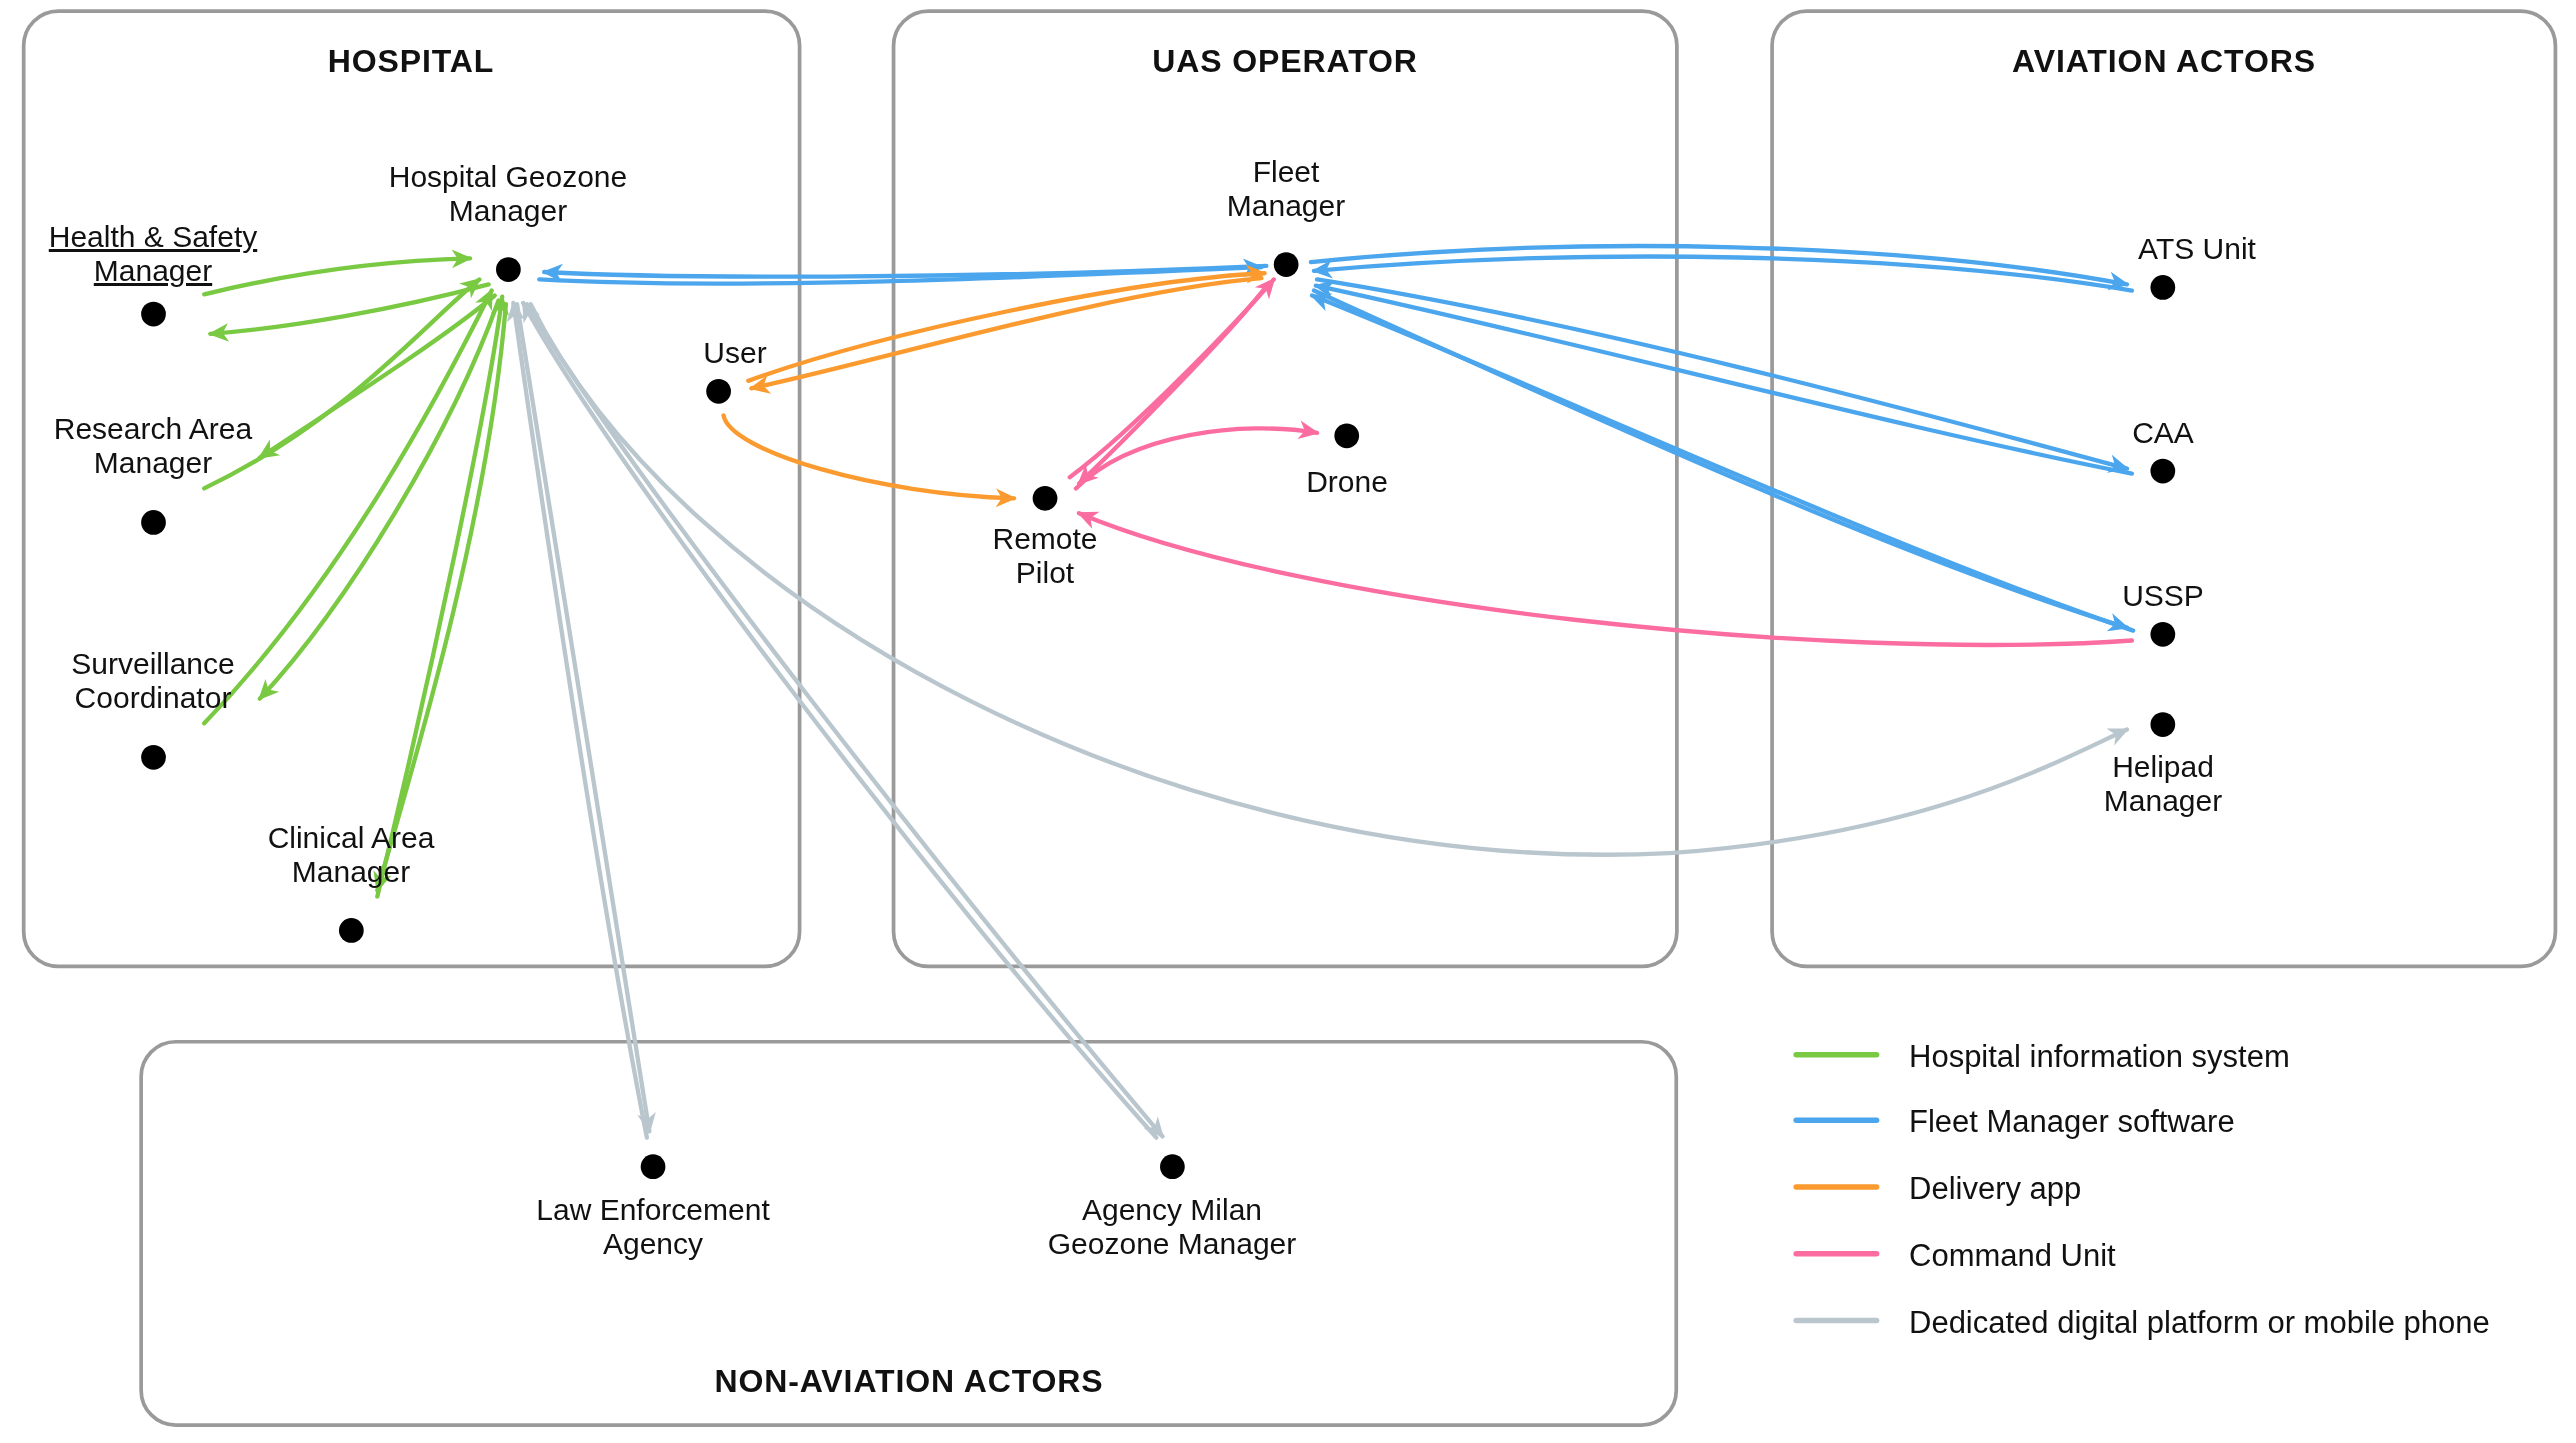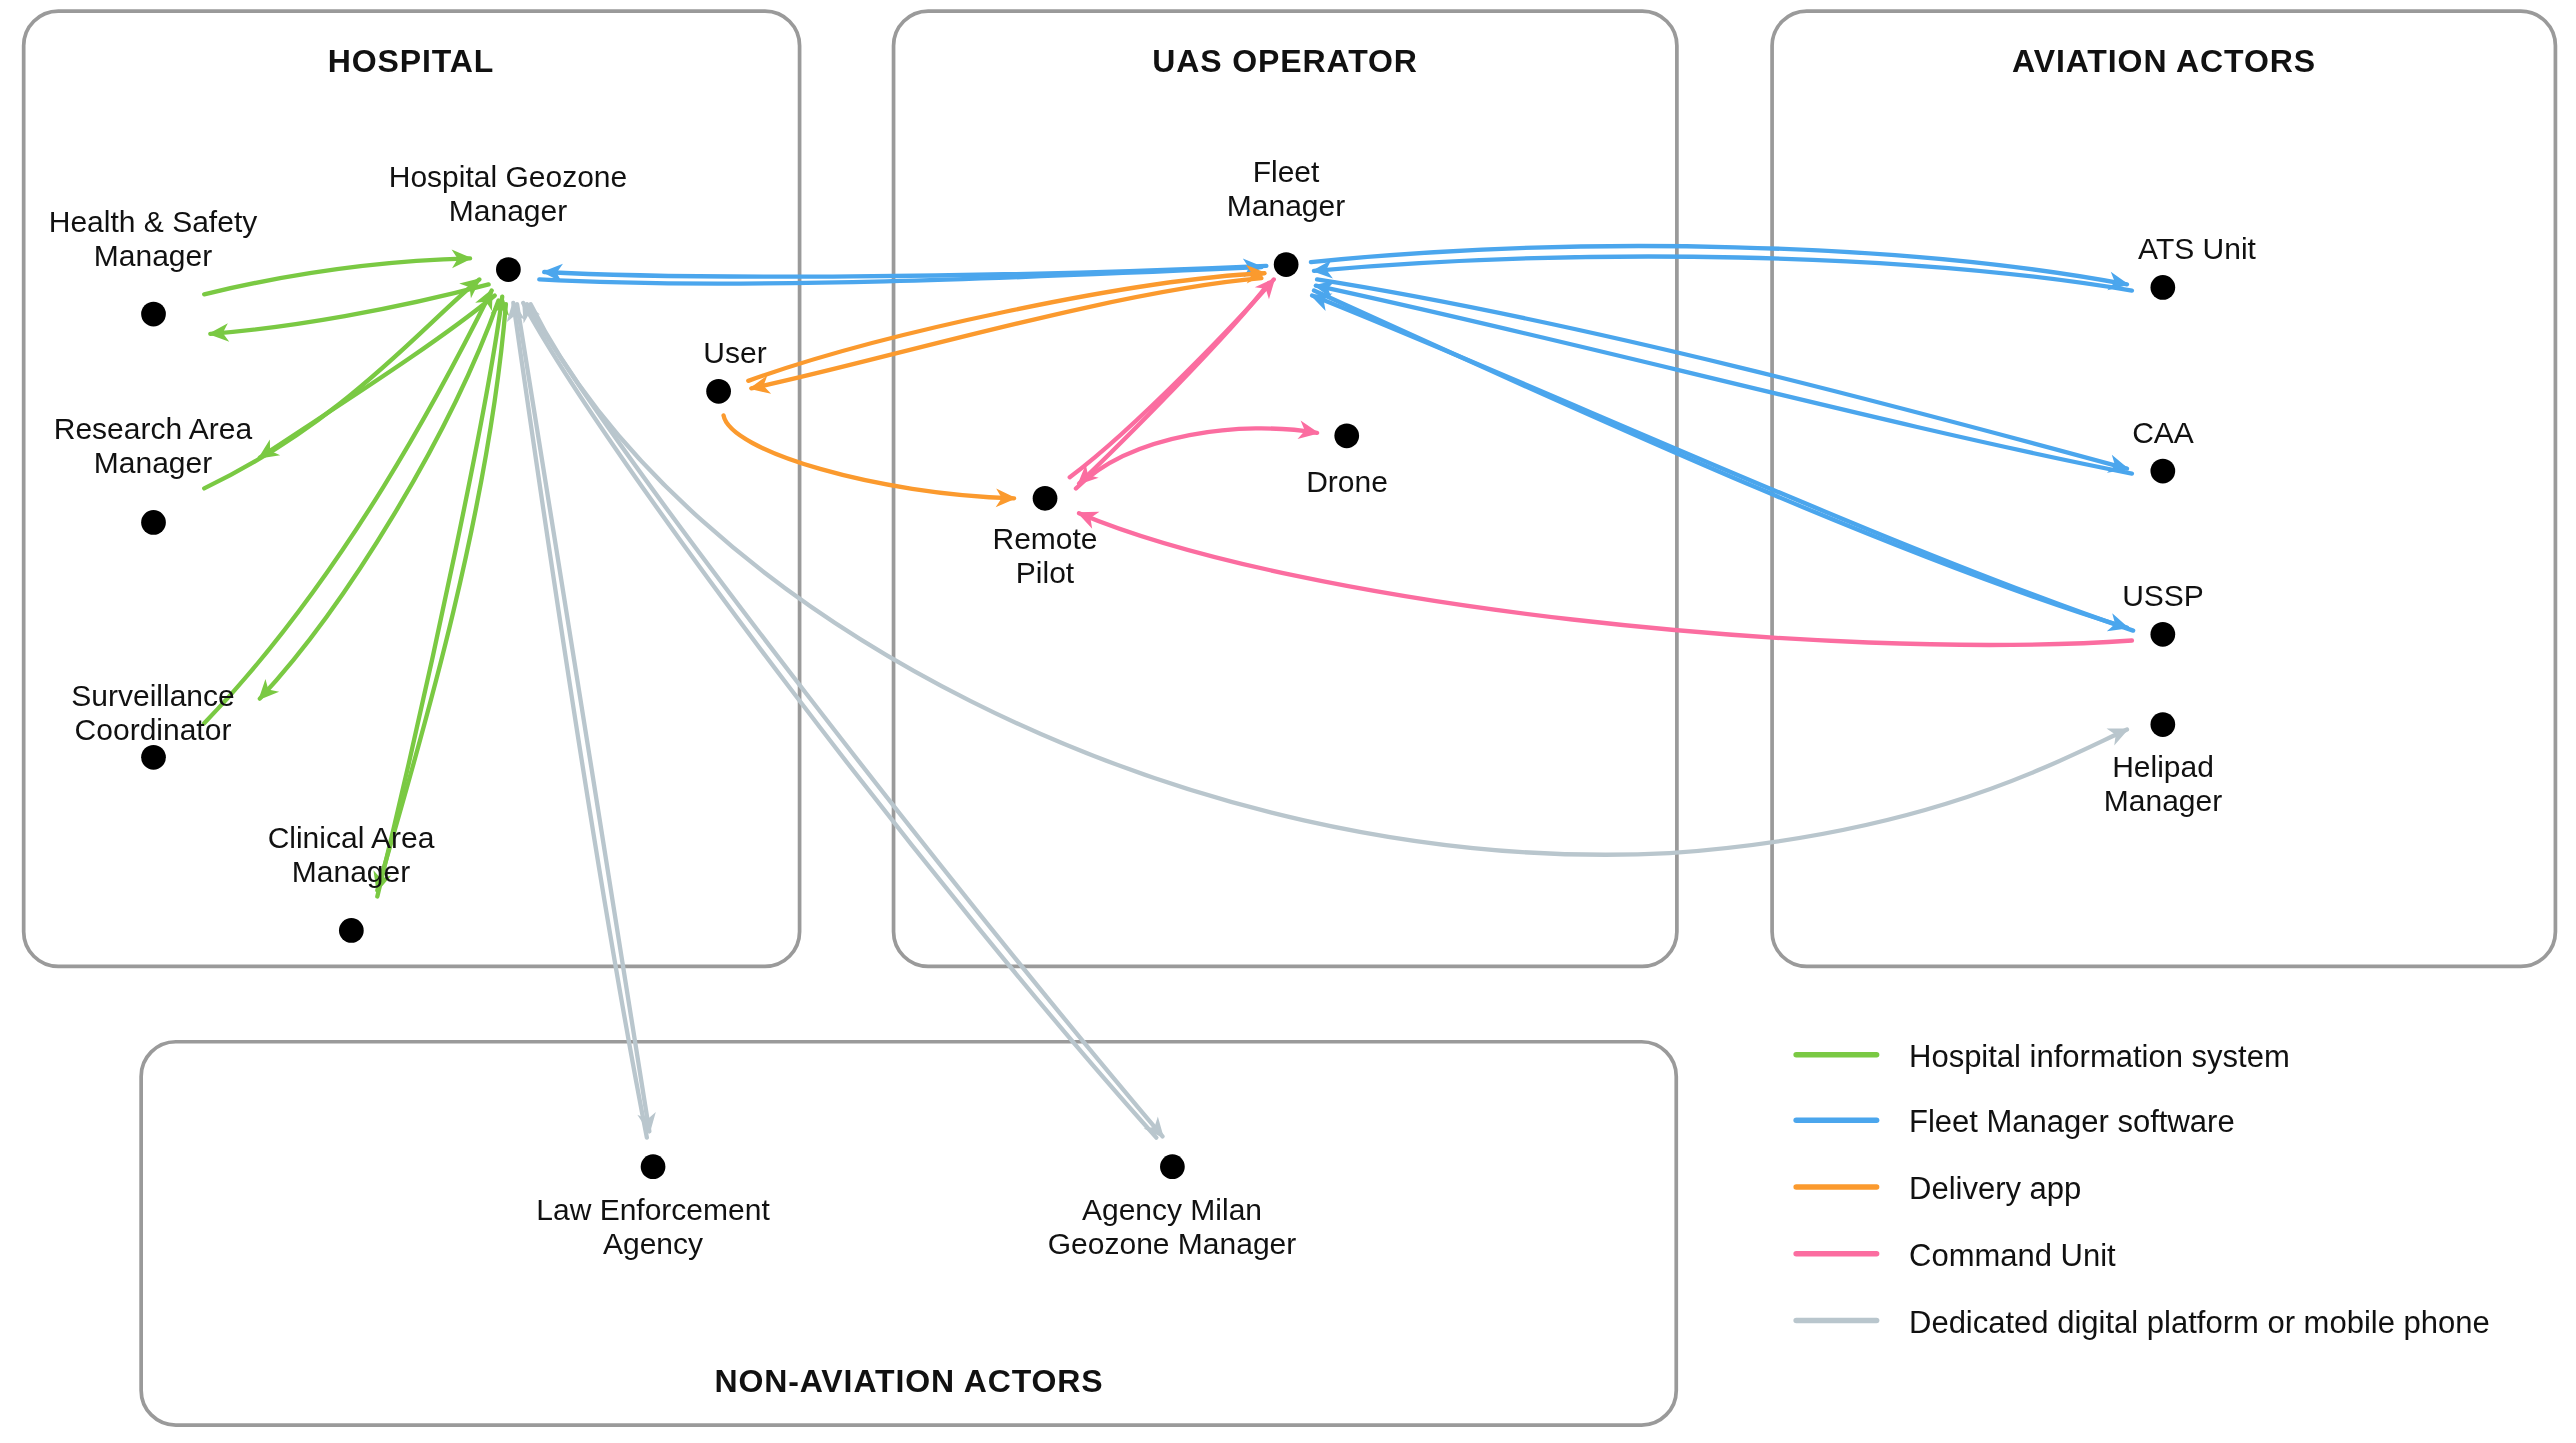--- a/index.html
+++ b/index.html
@@ -103,27 +103,27 @@
         <line x1="2905" y1="1920" x2="3035" y2="1920" stroke="#FB9A2E" stroke-width="9" stroke-linecap="round"></line>
         <line x1="2905" y1="2028" x2="3035" y2="2028" stroke="#FB6DA0" stroke-width="9" stroke-linecap="round"></line>
         <line x1="2905" y1="2136" x2="3035" y2="2136" stroke="#B9C6CD" stroke-width="9" stroke-linecap="round"></line>
       </g>
   </svg>
   <div id="labels-layer">
       <div class="panel-title" style="left: 411px; top: 43px;">HOSPITAL</div>
       <div class="panel-title" style="left: 1285px; top: 43px;">UAS OPERATOR</div>
       <div class="panel-title" style="left: 2164px; top: 43px;">AVIATION ACTORS</div>
       <div class="panel-title" style="left: 909px; top: 1363px;">NON-AVIATION ACTORS</div>
-      <div class="node-label" style="left: 153px; top: 205px;">Health &amp; Safety
+      <div class="node-label" style="left: 153px; top: 220px; text-decoration: underline;">Health &amp; Safety
 Manager</div>
       <div class="node-label" style="left: 508px; top: 160px;">Hospital Geozone
 Manager</div>
       <div class="node-label" style="left: 153px; top: 412px;">Research Area
 Manager</div>
-      <div class="node-label" style="left: 153px; top: 679px;">Surveillance
+      <div class="node-label" style="left: 153px; top: 647px;">Surveillance
 Coordinator</div>
       <div class="node-label" style="left: 351px; top: 821px;">Clinical Area
 Manager</div>
       <div class="node-label" style="left: 719px; top: 336px; margin-left: 16px;">User</div>
       <div class="node-label" style="left: 1286px; top: 155px;">Fleet
 Manager</div>
       <div class="node-label" style="left: 1045px; top: 522px;">Remote
 Pilot</div>
       <div class="node-label" style="left: 1347px; top: 465px;">Drone</div>
       <div class="node-label" style="left: 2163px; top: 232px; margin-left: 34px;">ATS Unit</div>

